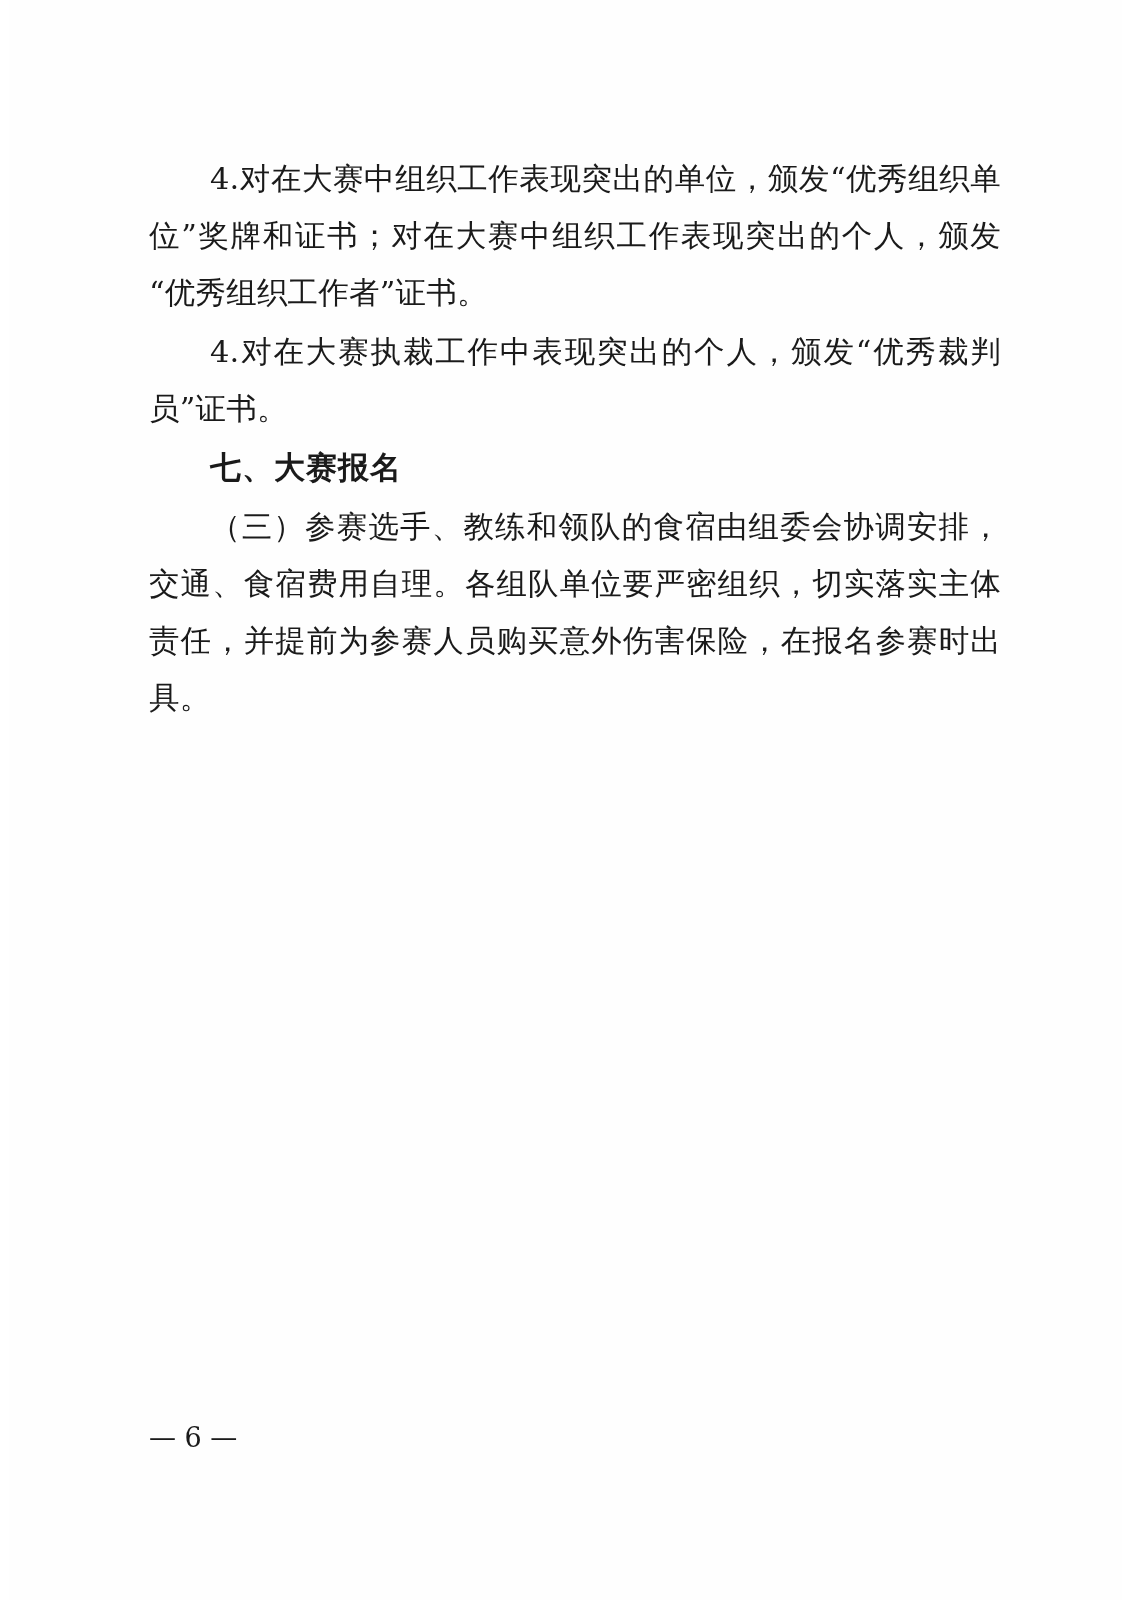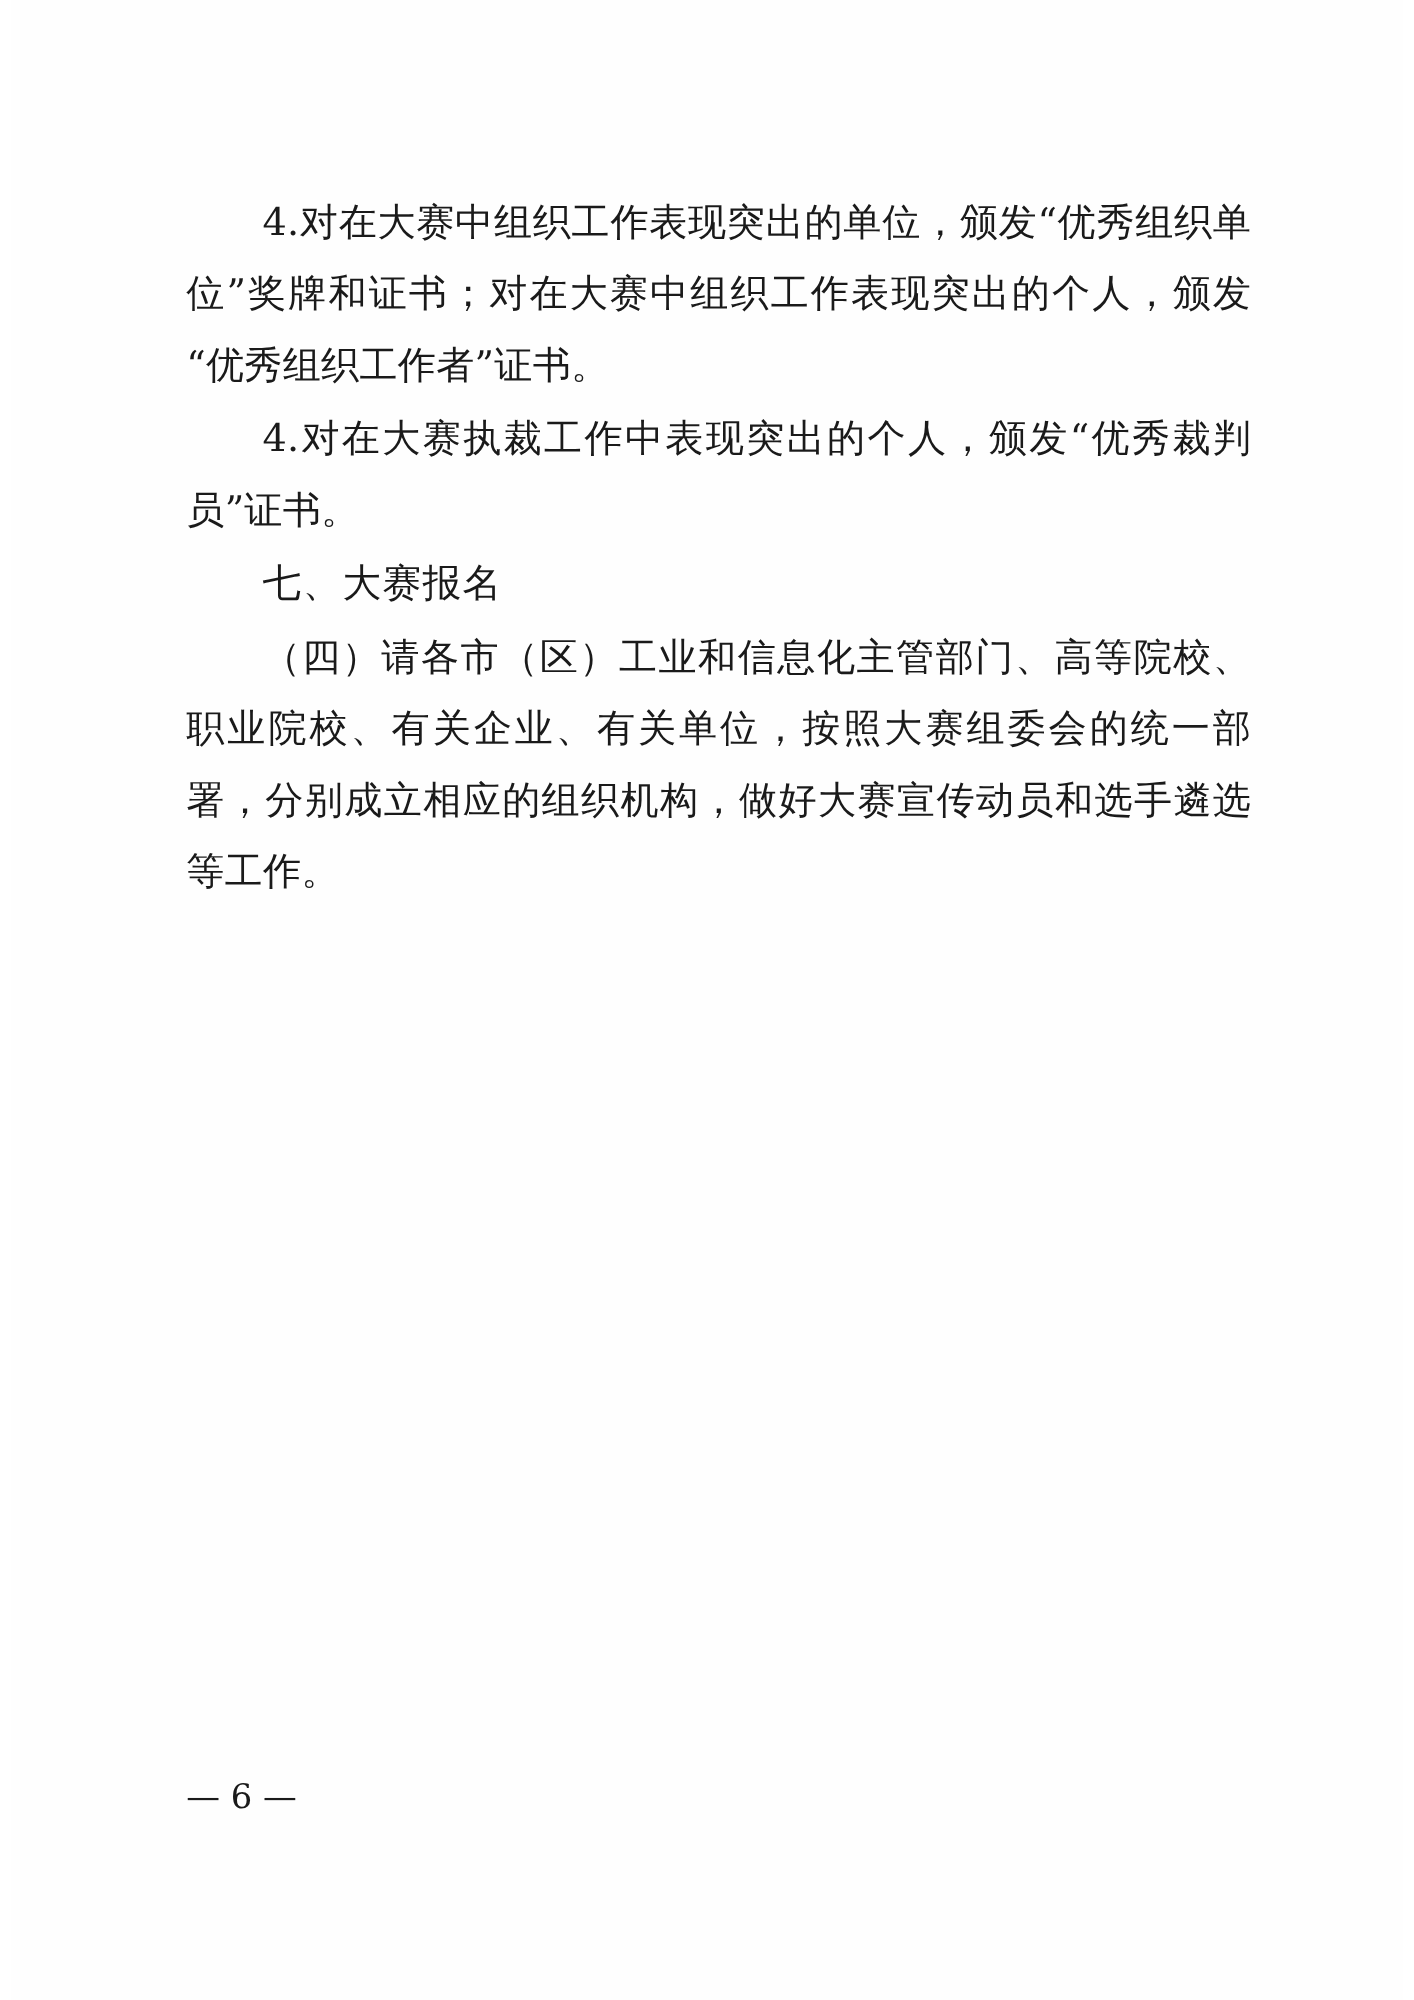--- a/index.html
+++ b/index.html
@@ -32,21 +32,21 @@
     letter-spacing: 0.2px;
     font-family: "DejaVu Serif", "Liberation Serif", serif;
   }
   p.indent {
     text-indent: 61px;
   }
   h2.heading {
     margin: 0 0 2px 0;
     font-size: 31px;
     line-height: 57px;
-    font-weight: normal;
+    font-weight: bold;
     text-indent: 61px;
     font-family: "DejaVu Sans", "Liberation Sans", sans-serif;
     letter-spacing: 1px;
   }
   .footer {
     position: absolute;
     left: 140px;
     top: 1418px;
     width: 852px;
     font-size: 27px;
@@ -67,22 +67,22 @@
 
     <p class="para indent">4.对在大赛中组织工作表现突出的单位，颁发“优秀组织单位”奖牌和证书；对在大赛中组织工作表现突出的个人，颁发“优秀组织工作者”证书。</p>
 
     <p class="para indent">4.对在大赛执裁工作中表现突出的个人，颁发“优秀裁判员”证书。</p>
 
 
     <h2 class="heading">七、大赛报名</h2>
 
 
 
+    <p class="para indent">（三）参赛选手、教练和领队的食宿由组委会协调安排，交通、食宿费用自理。各组队单位要严密组织，切实落实主体责任，并提前为参赛人员购买意外伤害保险，在报名参赛时出具。</p>
 
-    <p class="para indent">（四）请各市（区）工业和信息化主管部门、高等院校、职业院校、有关企业、有关单位，按照大赛组委会的统一部署，分别成立相应的组织机构，做好大赛宣传动员和选手遴选等工作。</p>
 
 
   </div>
 
   <div class="footer">
     <span class="latin">— 6 —</span>
   </div>
 
 </div>
 

